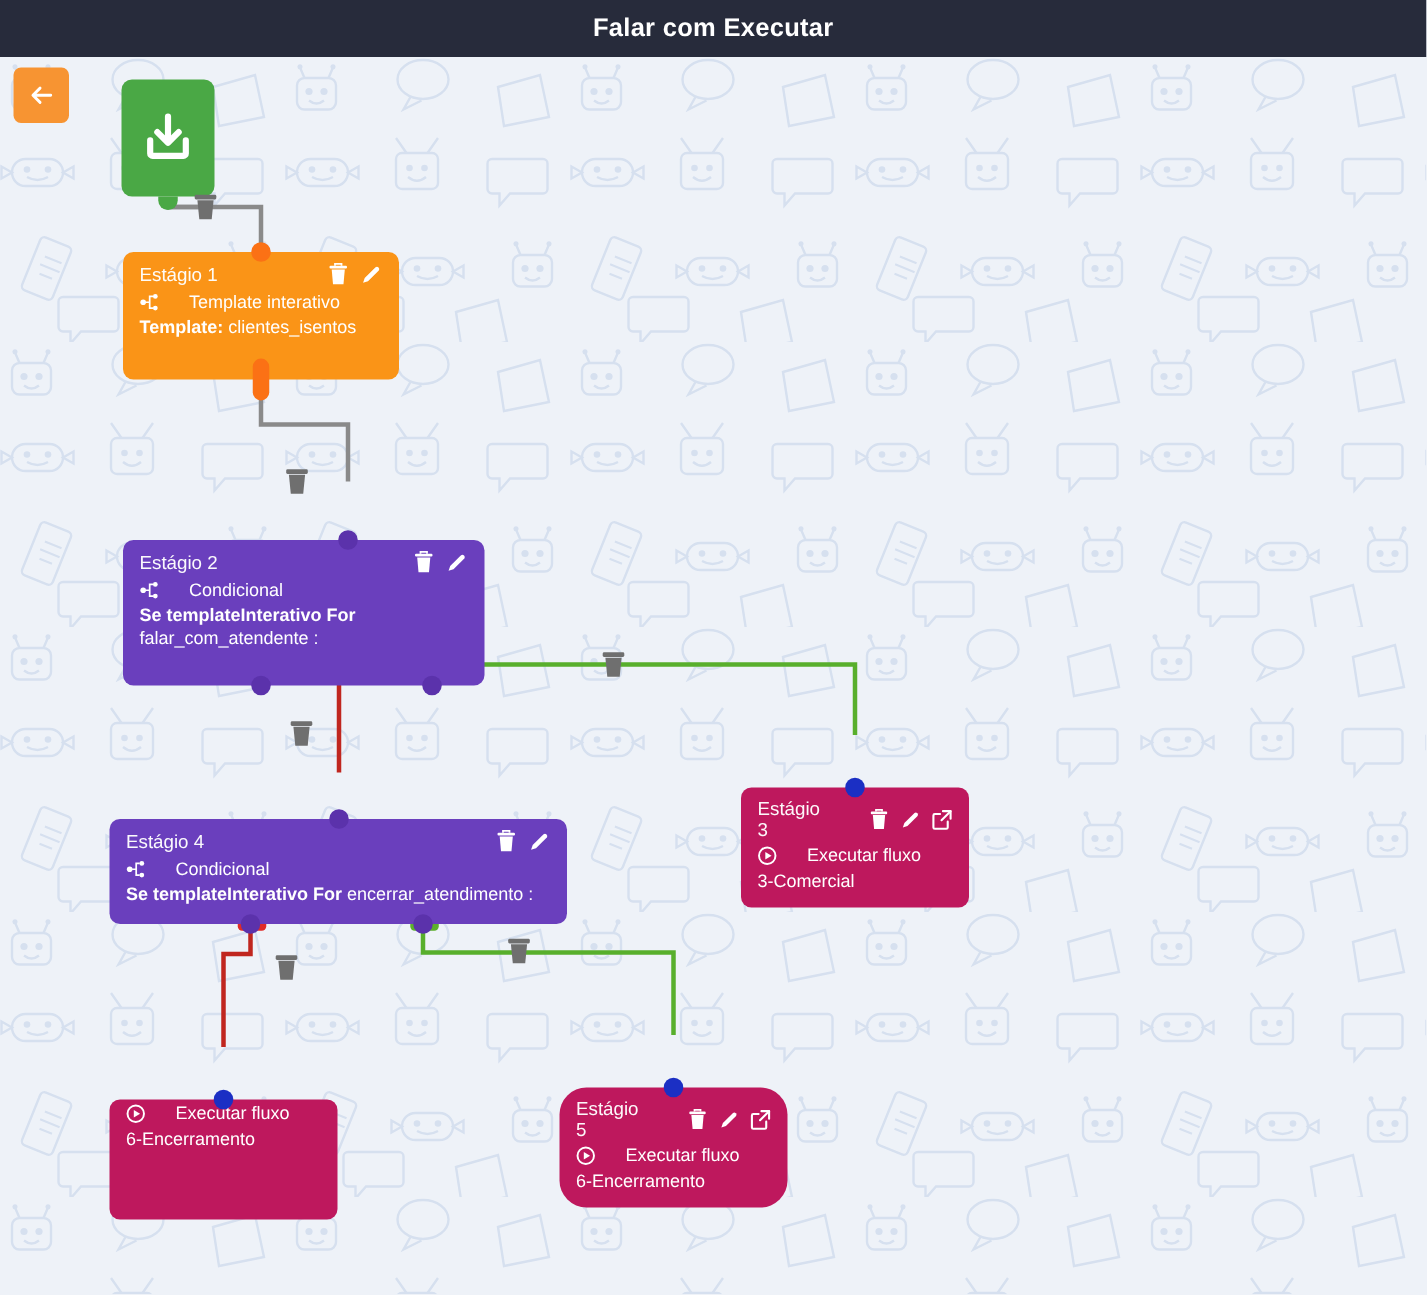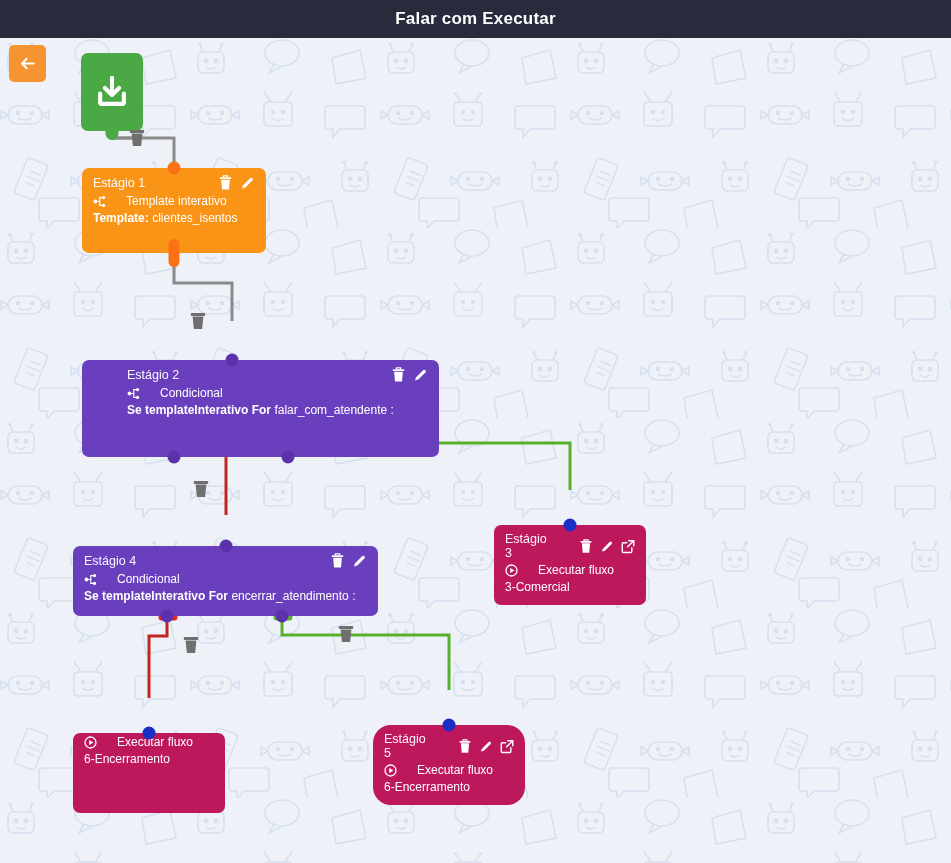--- a/index.html
+++ b/index.html
@@ -293,21 +293,21 @@
           <span>Template interativo</span>
         </div>
         <div class="node-sub">
           <b>Template:</b>
           <span>clientes_isentos</span>
         </div>
       </div>
       <div class="port port-out-pill port-orange" style="left:92px;top:100%;"></div>
     </div>
 
-    <div class="node node-purple" style="left:82px;top:322px;width:357px;height:97px;padding-left:34px;">
+    <div class="node node-purple" style="left:82px;top:322px;width:241px;height:97px;">
       <div class="port port-in port-purple" style="left:150px;top:0;"></div>
       <div class="node-head">
         <span class="node-stage">Estágio 2</span>
         <span class="node-actions">
           <span class="act">
             <svg viewBox="0 0 20 22" width="15" height="16">
               <rect x="2" y="3" width="16" height="2.6" rx="1" fill="#ffffff"></rect>
               <path d="M7 3 V1.3 h6 V3" stroke="#ffffff" stroke-width="1.6" fill="none"></path>
               <path d="M4 6.4 H16 L14.8 20 H5.2 Z" fill="#ffffff"></path>
             </svg>

